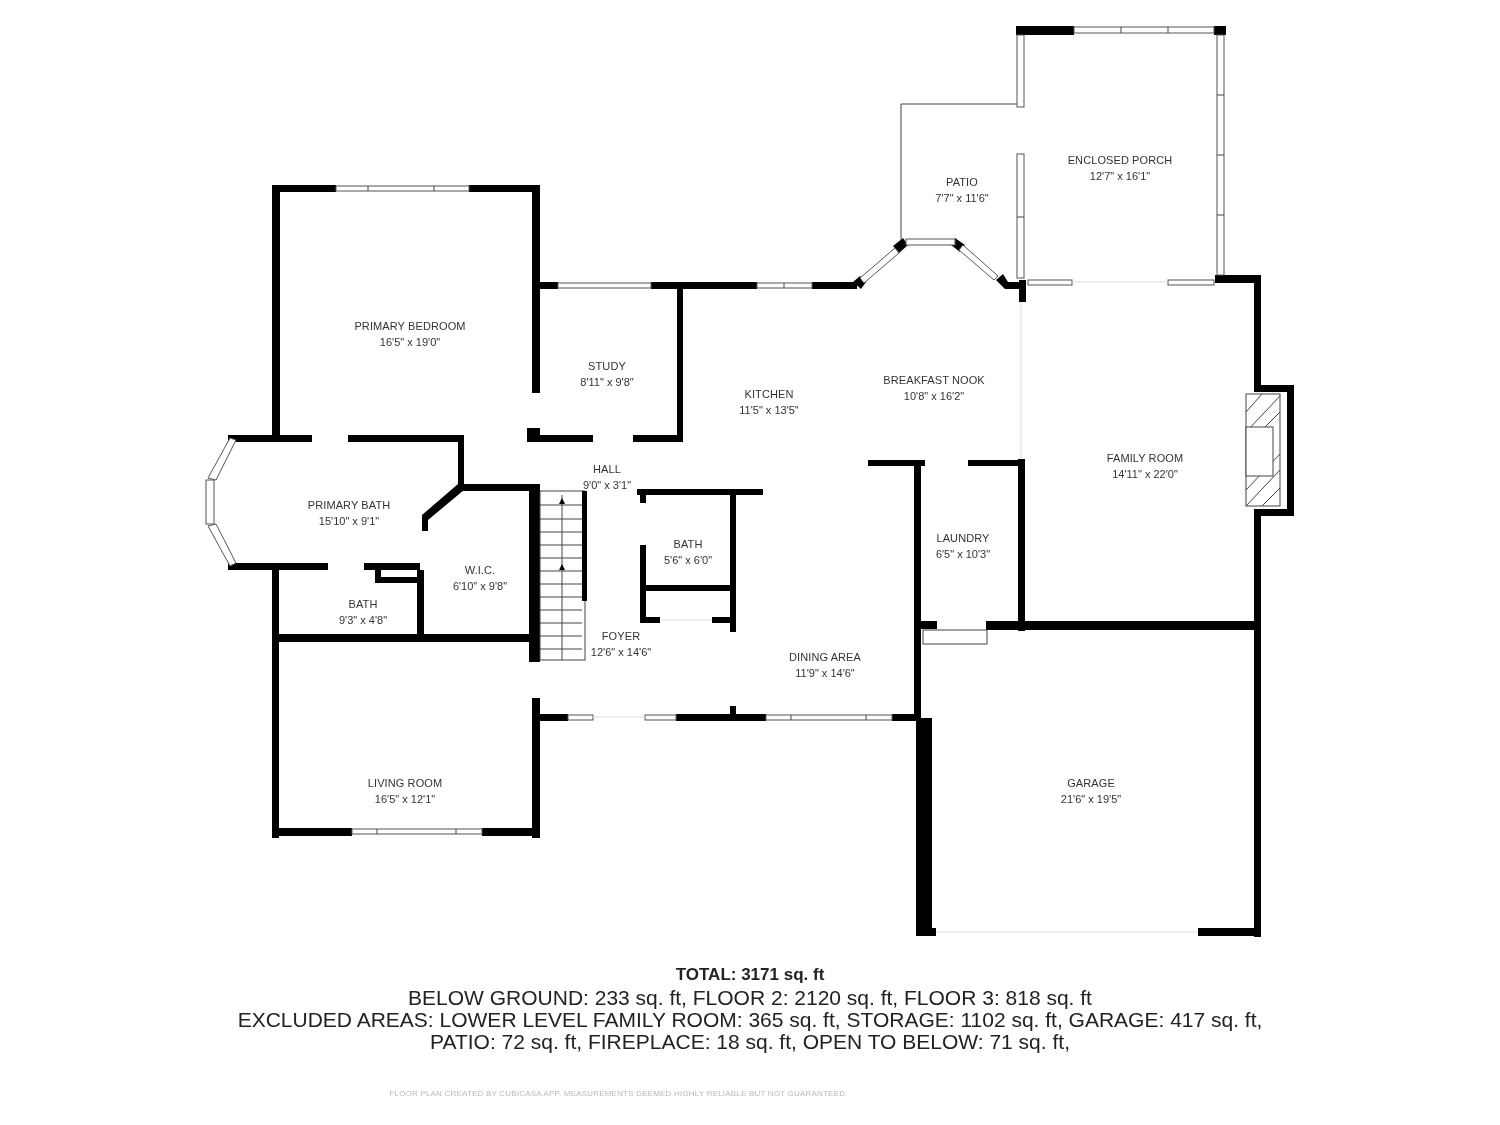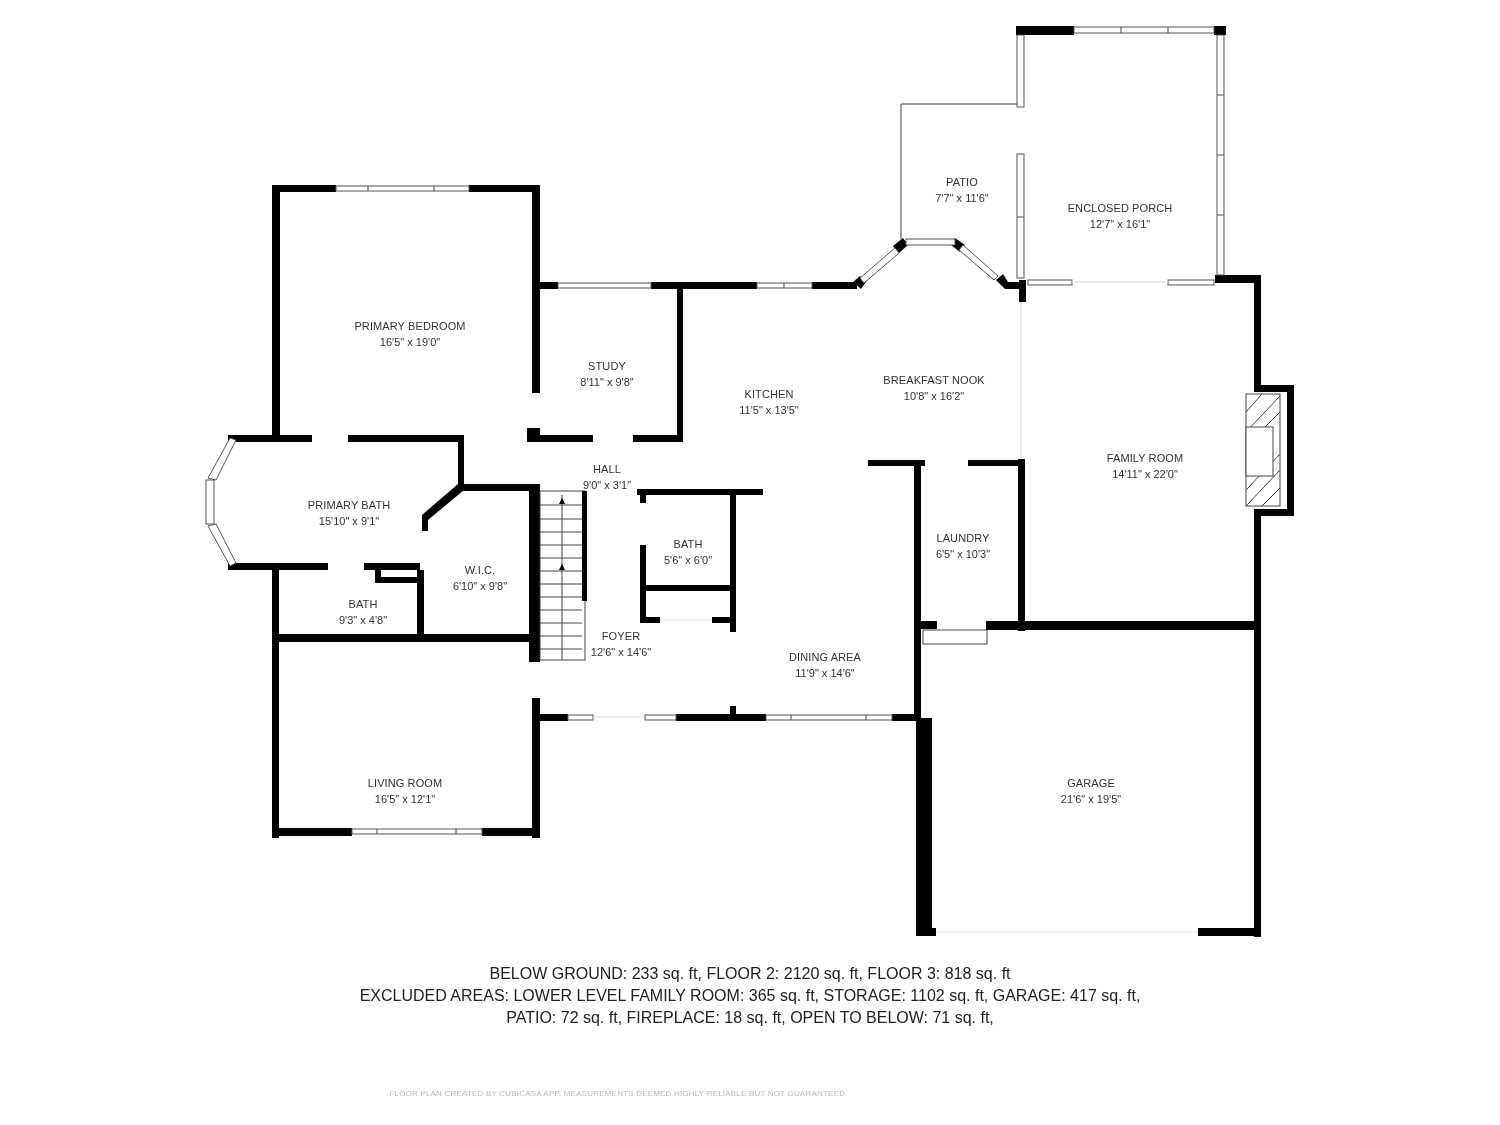--- a/index.html
+++ b/index.html
@@ -10,21 +10,21 @@
   .win { fill: #fff; stroke: #555; stroke-width: 1; }
   .thin { fill: none; stroke: #444; stroke-width: 1; }
   .open { fill: none; stroke: #ddd; stroke-width: 1; }
   .room-label { position: absolute; transform: translateX(-50%); text-align: center;
                 font-size: 11px; line-height: 16px; color: #333; white-space: nowrap; }
   .room-label .nm { display: block; letter-spacing: 0.1px; }
   .room-label .dm { display: block; }
   #summary { position: absolute; left: 0; top: 963px; width: 1500px; text-align: center;
              font-family: "Liberation Sans", "DejaVu Sans", sans-serif; color: #222; }
   #summary .total { font-size: 17px; font-weight: bold; line-height: 24px; }
-  #summary .line { font-size: 16px; line-height: 22px; }
+  #summary .line { font-size: 21px; line-height: 22px; }
   #credit { position: absolute; left: 0; top: 1089px; width: 1237px; text-align: center;
             font-size: 8px; color: #b9b9b9; letter-spacing: 0.2px; }
 </style>
 </head>
 <body>
 
 <svg id="plan" viewBox="0 0 1500 960" xmlns="http://www.w3.org/2000/svg">
 
   <g>
     <rect class="wall" x="272" y="185" width="8" height="254"></rect>
@@ -219,21 +219,21 @@
     <span class="dm">11'5" x 13'5"</span>
   </div>
   <div class="room-label" style="left:934px;top:372px;">
     <span class="nm">BREAKFAST NOOK</span>
     <span class="dm">10'8" x 16'2"</span>
   </div>
   <div class="room-label" style="left:962px;top:174px;">
     <span class="nm">PATIO</span>
     <span class="dm">7'7" x 11'6"</span>
   </div>
-  <div class="room-label" style="left:1120px;top:152px;margin-top:48px;">
+  <div class="room-label" style="left:1120px;top:152px;">
     <span class="nm">ENCLOSED PORCH</span>
     <span class="dm">12'7" x 16'1"</span>
   </div>
   <div class="room-label" style="left:607px;top:461px;">
     <span class="nm">HALL</span>
     <span class="dm">9'0" x 3'1"</span>
   </div>
   <div class="room-label" style="left:349px;top:497px;">
     <span class="nm">PRIMARY BATH</span>
     <span class="dm">15'10" x 9'1"</span>
@@ -270,18 +270,19 @@
     <span class="nm">LIVING ROOM</span>
     <span class="dm">16'5" x 12'1"</span>
   </div>
   <div class="room-label" style="left:1091px;top:775px;">
     <span class="nm">GARAGE</span>
     <span class="dm">21'6" x 19'5"</span>
   </div>
 </div>
 
 <div id="summary">
+  <div class="total">TOTAL: 3171 sq. ft</div>
   <div class="line">BELOW GROUND: 233 sq. ft, FLOOR 2: 2120 sq. ft, FLOOR 3: 818 sq. ft</div>
   <div class="line">EXCLUDED AREAS: LOWER LEVEL FAMILY ROOM: 365 sq. ft, STORAGE: 1102 sq. ft, GARAGE: 417 sq. ft,</div>
   <div class="line">PATIO: 72 sq. ft, FIREPLACE: 18 sq. ft, OPEN TO BELOW: 71 sq. ft,</div>
 </div>
 
 <div id="credit">FLOOR PLAN CREATED BY CUBICASA APP. MEASUREMENTS DEEMED HIGHLY RELIABLE BUT NOT GUARANTEED.</div>
 
 </body></html>

